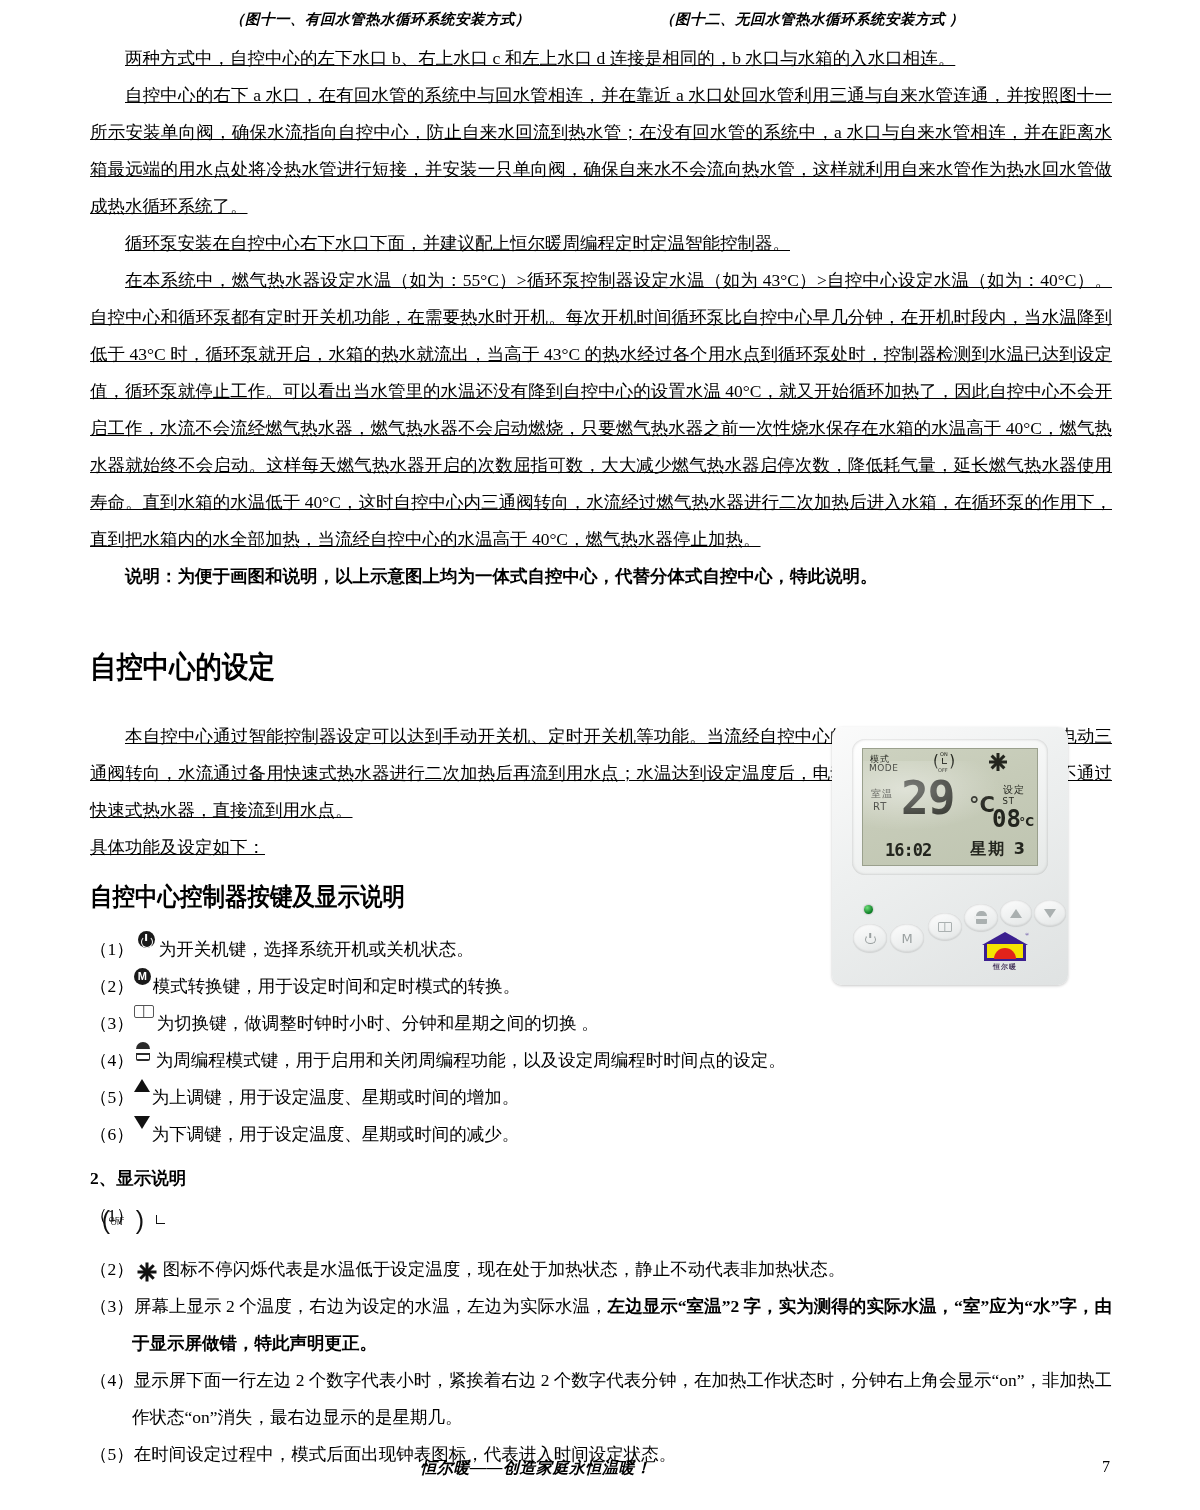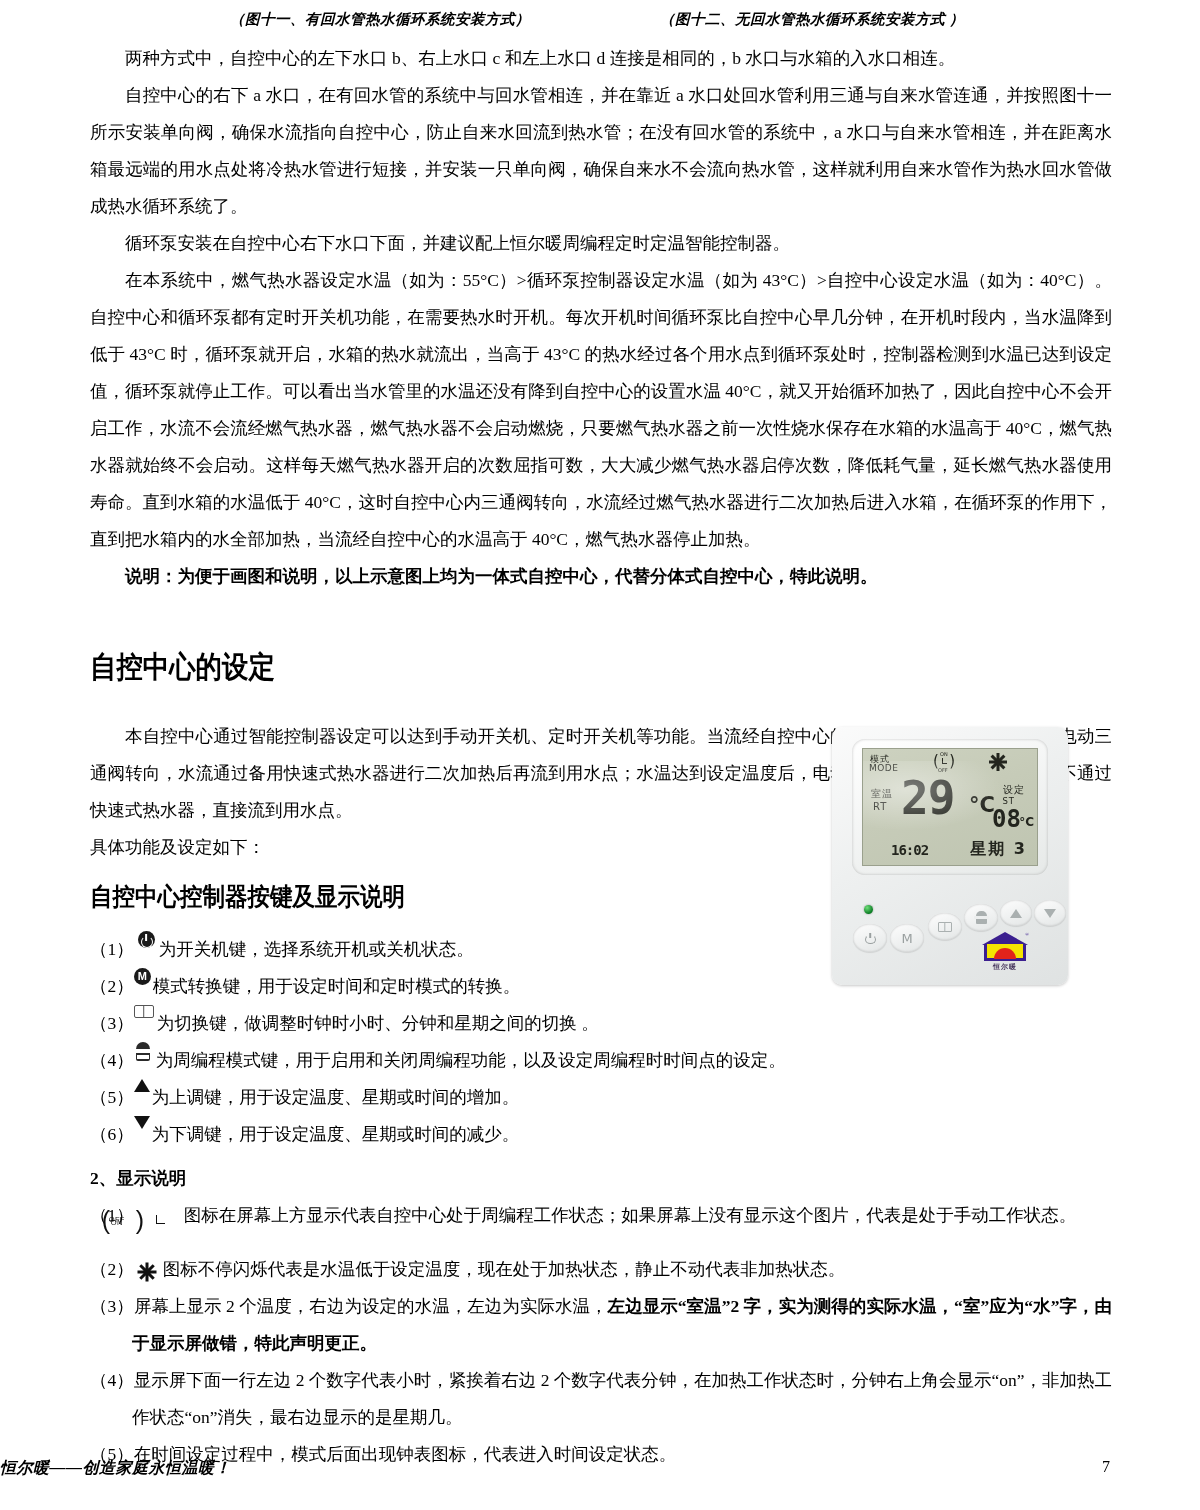--- a/index.html
+++ b/index.html
@@ -35,20 +35,21 @@
     top: 40px; left: 90px; width: 1022px;
   }
   p.para {
     margin: 0 0 0 0;
     font-size: 17.5px;
     line-height: 37px;
     text-align: justify;
     text-justify: inter-ideograph;
     text-indent: 2em;
     font-family: "Liberation Serif", "DejaVu Serif", serif;
+    text-decoration: underline;
   }
   p.para.noindent { text-indent: 0; }
   p.bold-note {
     margin: 0;
     font-size: 17.5px;
     line-height: 37px;
     font-weight: bold;
     text-indent: 2em;
   }
 
@@ -266,22 +267,22 @@
   .lcd .big-unit { position: absolute; left: 106px; top: 44px; font-size: 21px; font-weight: bold; }
   .lcd .st-cn { position: absolute; right: 12px; top: 34px; font-size: 10px; letter-spacing: 1px; }
   .lcd .st-en { position: absolute; right: 22px; top: 47px; font-size: 8.5px; letter-spacing: 1px; }
   .lcd .set-temp {
     position: absolute; right: 16px; top: 58px;
     font-size: 24px; font-weight: bold; line-height: 24px;
     font-family: "DejaVu Sans Mono", monospace;
   }
   .lcd .set-unit { position: absolute; right: 3px; top: 66px; font-size: 12px; font-weight: bold; }
   .lcd .clock {
-    position: absolute; left: 28px; bottom: 6px;
-    font-size: 14px; font-weight: bold; line-height: 17px;
+    position: absolute; left: 22px; bottom: 6px;
+    font-size: 17px; font-weight: bold; line-height: 17px;
     font-family: "DejaVu Sans Mono", monospace; letter-spacing: -1px; text-align: right;
   }
   .lcd .week { position: absolute; right: 10px; bottom: 5px; font-size: 16px; font-weight: bold; letter-spacing: 2px; }
 
   .led {
     position: absolute; left: 32px; top: 178px;
     width: 9px; height: 9px; border-radius: 50%;
     background: radial-gradient(circle at 35% 30%, #6fe07a, #0a7a22 70%);
     box-shadow: 0 0 2px rgba(0,0,0,.4);
   }
@@ -332,20 +333,21 @@
   .logo-reg { position: absolute; right: -1px; top: 0px; font-size: 5px; color:#3b1f8f; }
   .logo-text {
     position: absolute; left: 0; top: 30px; width: 46px;
     text-align: center; font-size: 7px; color: #4a3a60; letter-spacing: 1px;
     font-family: "DejaVu Sans", sans-serif;
   }
 
   
   .footer-line {
     position: absolute; left: 0; top: 1458px; width: 1072px;
+    text-align: center;
     font-size: 16px; font-style: italic; font-weight: bold;
     letter-spacing: .5px;
   }
   .page-num {
     position: absolute; right: 90px; top: 1458px;
     font-size: 16px;
   }
 </style>
 </head>
 <body>
@@ -410,21 +412,21 @@
     <div class="item">
       <span class="num">（6）</span>
       <span class="ic ic-down"></span>
       <span class="txt">为下调键，用于设定温度、星期或时间的减少。</span>
     </div>
 
     <div style="height:8px"></div>
     <div class="list-head">2、显示说明</div>
 
     <div class="item-block" style="line-height:40px">
-      <span>（1）</span><span class="ic ic-onoff"><span class="paren-l">(</span><span class="on">ON</span><span class="clk"></span><span class="off">OFF</span><span class="paren-r">)</span></span><span>图标在屏幕上方显示代表自控中心处于周编程工作状态；如果屏幕上没有显示这个图片，代表是处于手动工作状态。</span>
+      <span>（1）</span><span class="ic ic-onoff"><span class="paren-l">(</span><span class="on">ON</span><span class="clk"></span><span class="off">OFF</span><span class="paren-r">)</span></span>
     </div>
 
     <div style="height:16px"></div>
 
     <div class="item-block">
       <span>（2）</span><span class="ic ic-sun"><span class="s1"></span><span class="s2"></span><span class="s3"></span><span class="s4"></span><span class="core"></span></span><span>图标不停闪烁代表是水温低于设定温度，现在处于加热状态，静止不动代表非加热状态。</span>
     </div>
 
     <div class="item-block">
       <span>（3）</span><span>屏幕上显示 2 个温度，右边为设定的水温，左边为实际水温，</span><strong>左边显示“室温”2 字，实为测得的实际水温，“室”应为“水”字，由于显示屏做错，特此声明更正。</strong>

